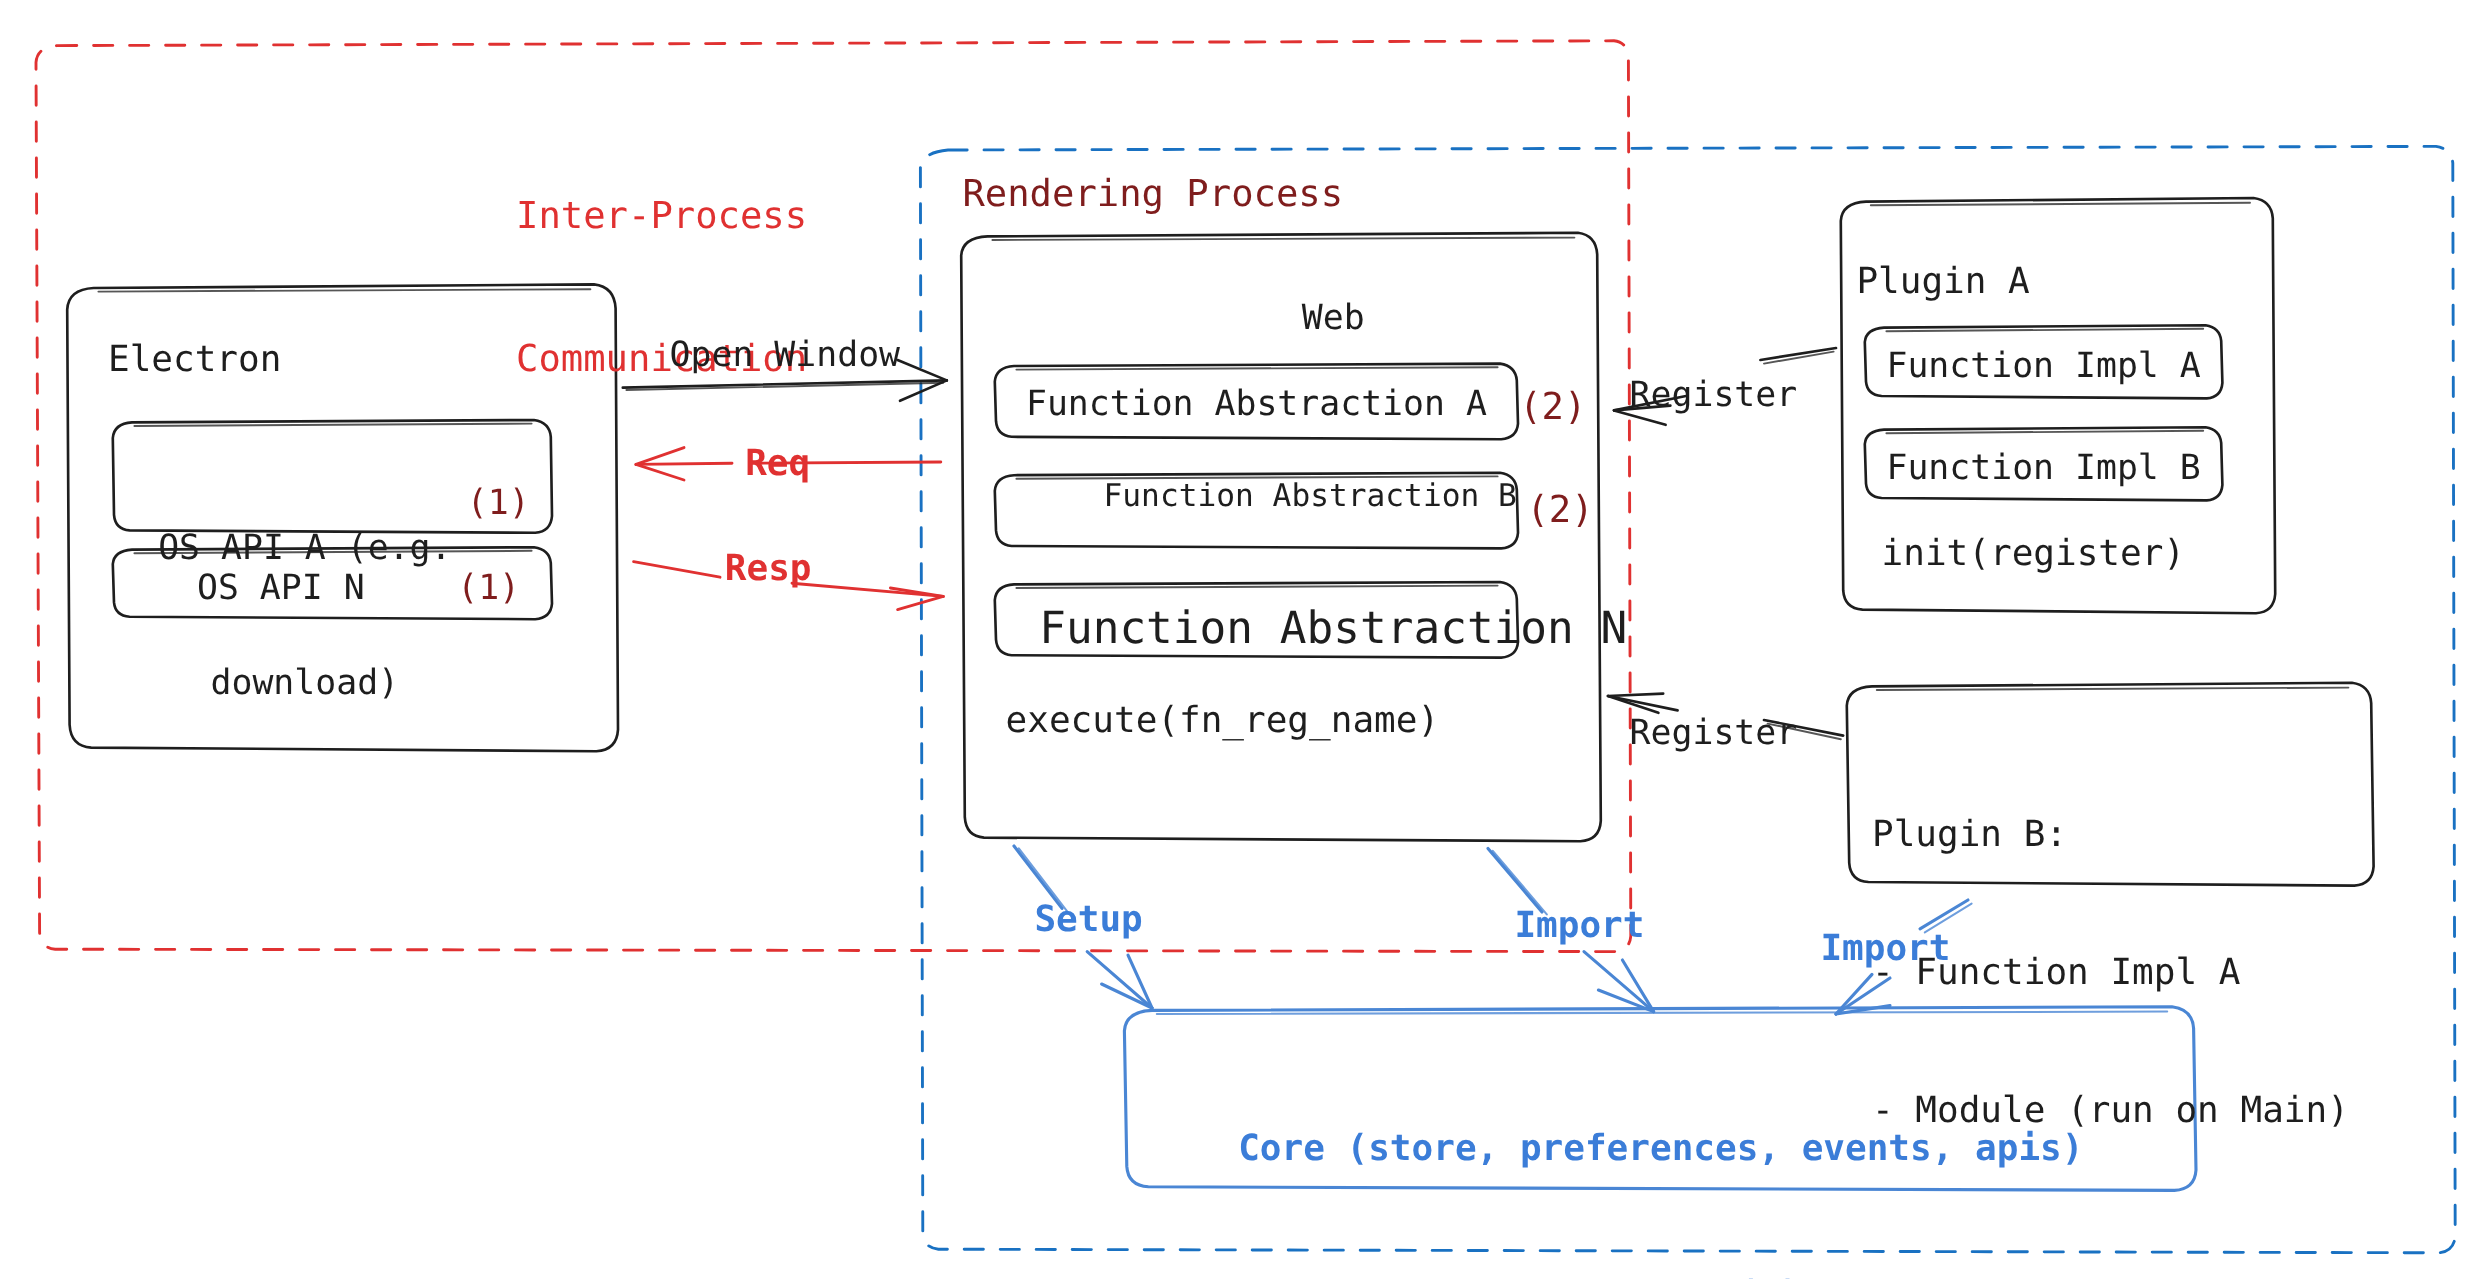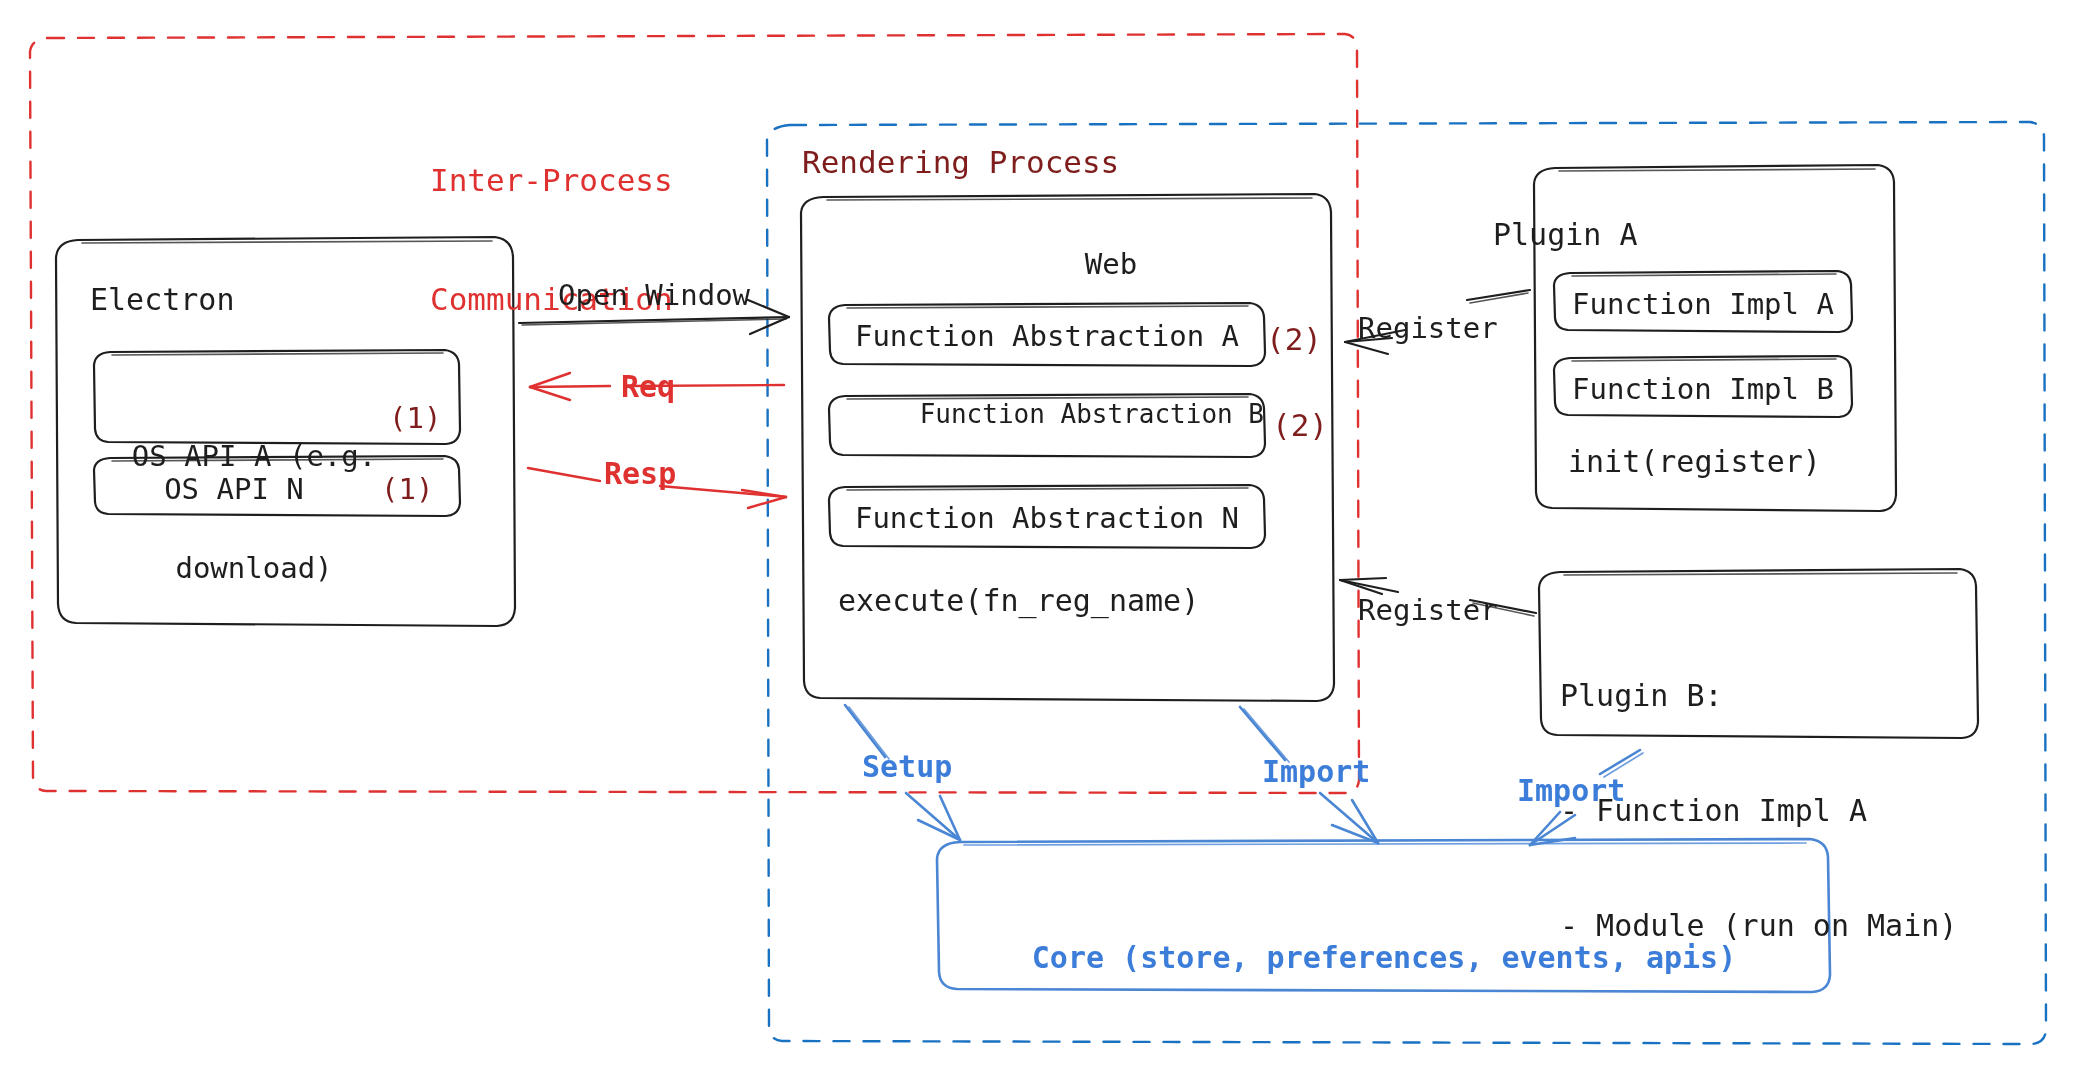--- a/index.html
+++ b/index.html
@@ -206,28 +206,28 @@
   <div class="lbl mono red bold" style="left:604px; top:455px; font-size:30px;text-align:center;">Resp</div>
 
   <div class="lbl mono black ctr" style="left:804px; top:246px; width:530px; font-size:29px;padding-left:42px;">Web</div>
 
   <div class="lbl mono black ctr" style="left:830px; top:318px; width:434px; font-size:29px;">Function Abstraction A</div>
   <div class="lbl mono blue" style="left:1266px; top:320px; font-size:31px;">(2)</div>
 
   <div class="lbl mono black ctr" style="left:830px; top:398px; width:434px; font-size:26px;text-align:right;">Function Abstraction B</div>
   <div class="lbl mono blue" style="left:1272px; top:406px; font-size:31px;">(2)</div>
 
-  <div class="lbl mono black ctr" style="left:830px; top:500px; width:434px; font-size:29px;">Function Abstraction N</div>
+  <div class="lbl mono black ctr" style="left:830px; top:500px; width:434px; font-size:37px;padding-left:36px;">Function Abstraction N</div>
 
   <div class="lbl mono black" style="left:838px; top:582px; font-size:30px;">execute(fn_reg_name)</div>
 
   <div class="lbl mono black" style="left:1358px; top:310px; font-size:29px;">Register</div>
   <div class="lbl mono black" style="left:1358px; top:592px; font-size:29px;">Register</div>
 
-  <div class="lbl mono black" style="left:1493px; top:216px; font-size:30px;">Plugin A</div>
+  <div class="lbl mono black" style="left:1547px; top:216px; font-size:30px;">Plugin A</div>
   <div class="lbl mono black ctr" style="left:1554px; top:286px; width:298px; font-size:29px;">Function Impl A</div>
   <div class="lbl mono black ctr" style="left:1554px; top:371px; width:298px; font-size:29px;text-align:center;">Function Impl B</div>
   <div class="lbl mono black" style="left:1568px; top:443px; font-size:30px;">init(register)</div>
 
   <div class="lbl mono black" style="left:1560px; top:600px; font-size:30px;">
     <div>Plugin B:</div>
     <div>- Function Impl A</div>
     <div>- Module (run on Main)</div>
   </div>
 

